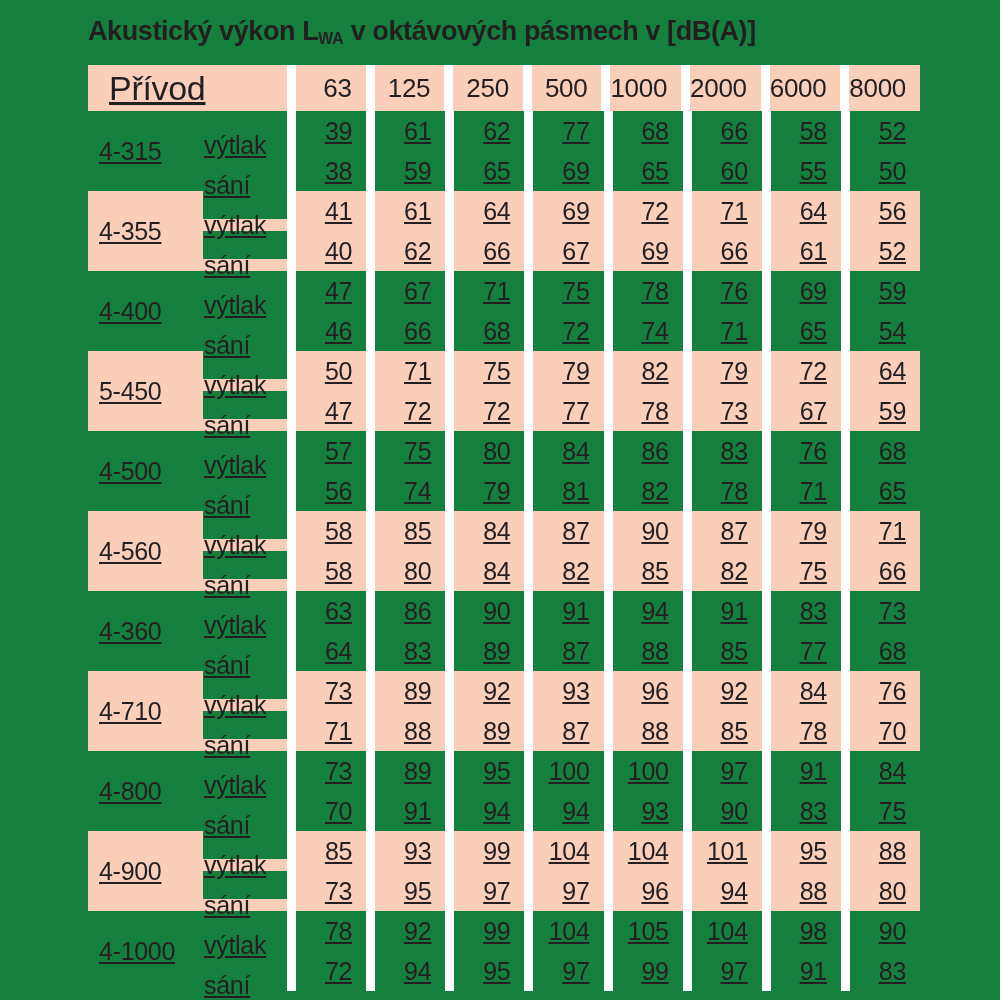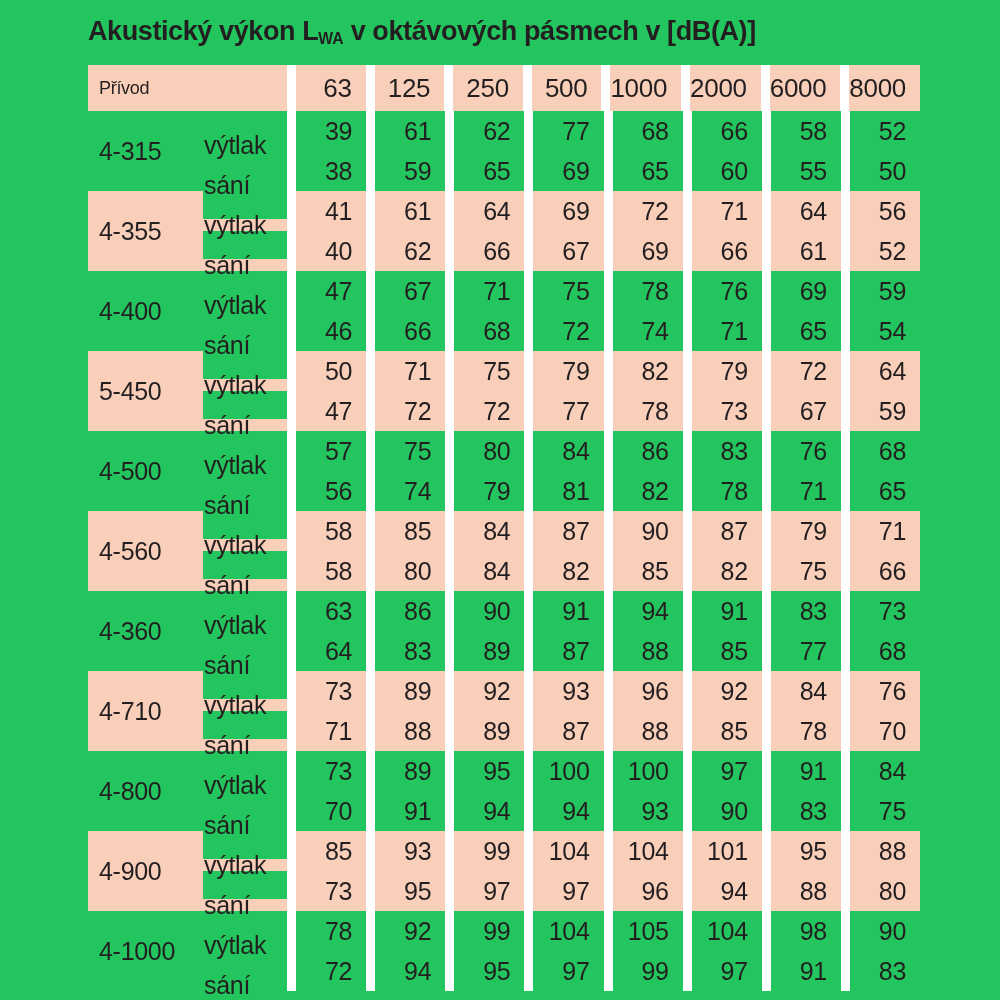--- a/index.html
+++ b/index.html
@@ -6,21 +6,21 @@
     margin: 0;
     padding: 0;
     background: #ffffff;
     font-family: "Liberation Sans", sans-serif;
     color: #231f20;
   }
   .canvas {
     position: relative;
     width: 1000px;
     height: 1000px;
-    background: #22c55e;
+    background: #15803d;
     overflow: hidden;
   }
   .doc {
     position: absolute;
     left: 88px;
     top: 16px;
     width: 832px;
   }
   .title {
     font-size: 27px;
@@ -37,34 +37,36 @@
   }
   .row {
     display: grid;
     grid-template-columns: 115px 84px repeat(8, 1fr);
   }
   .thead {
     grid-auto-rows: 46px;
   }
   .group {
     grid-auto-rows: 40px;
+    text-decoration: underline;
   }
   .cell {
     display: flex;
     align-items: center;
     font-size: 25px;
     letter-spacing: -0.3px;
     background: transparent;
   }
   
   .corner {
     grid-column: 1 / 3;
     background: #f9cfba;
-    padding-left: 11px;
-    font-size: 18px;
+    padding-left: 21px;
+    font-size: 34px;
+    text-decoration: underline;
   }
   
   .vh, .val {
     justify-content: flex-end;
     padding-right: 14px;
     border-left: 9px solid #ffffff;
     background-clip: padding-box;
   }
   .vh {
     background-color: #f9cfba;

